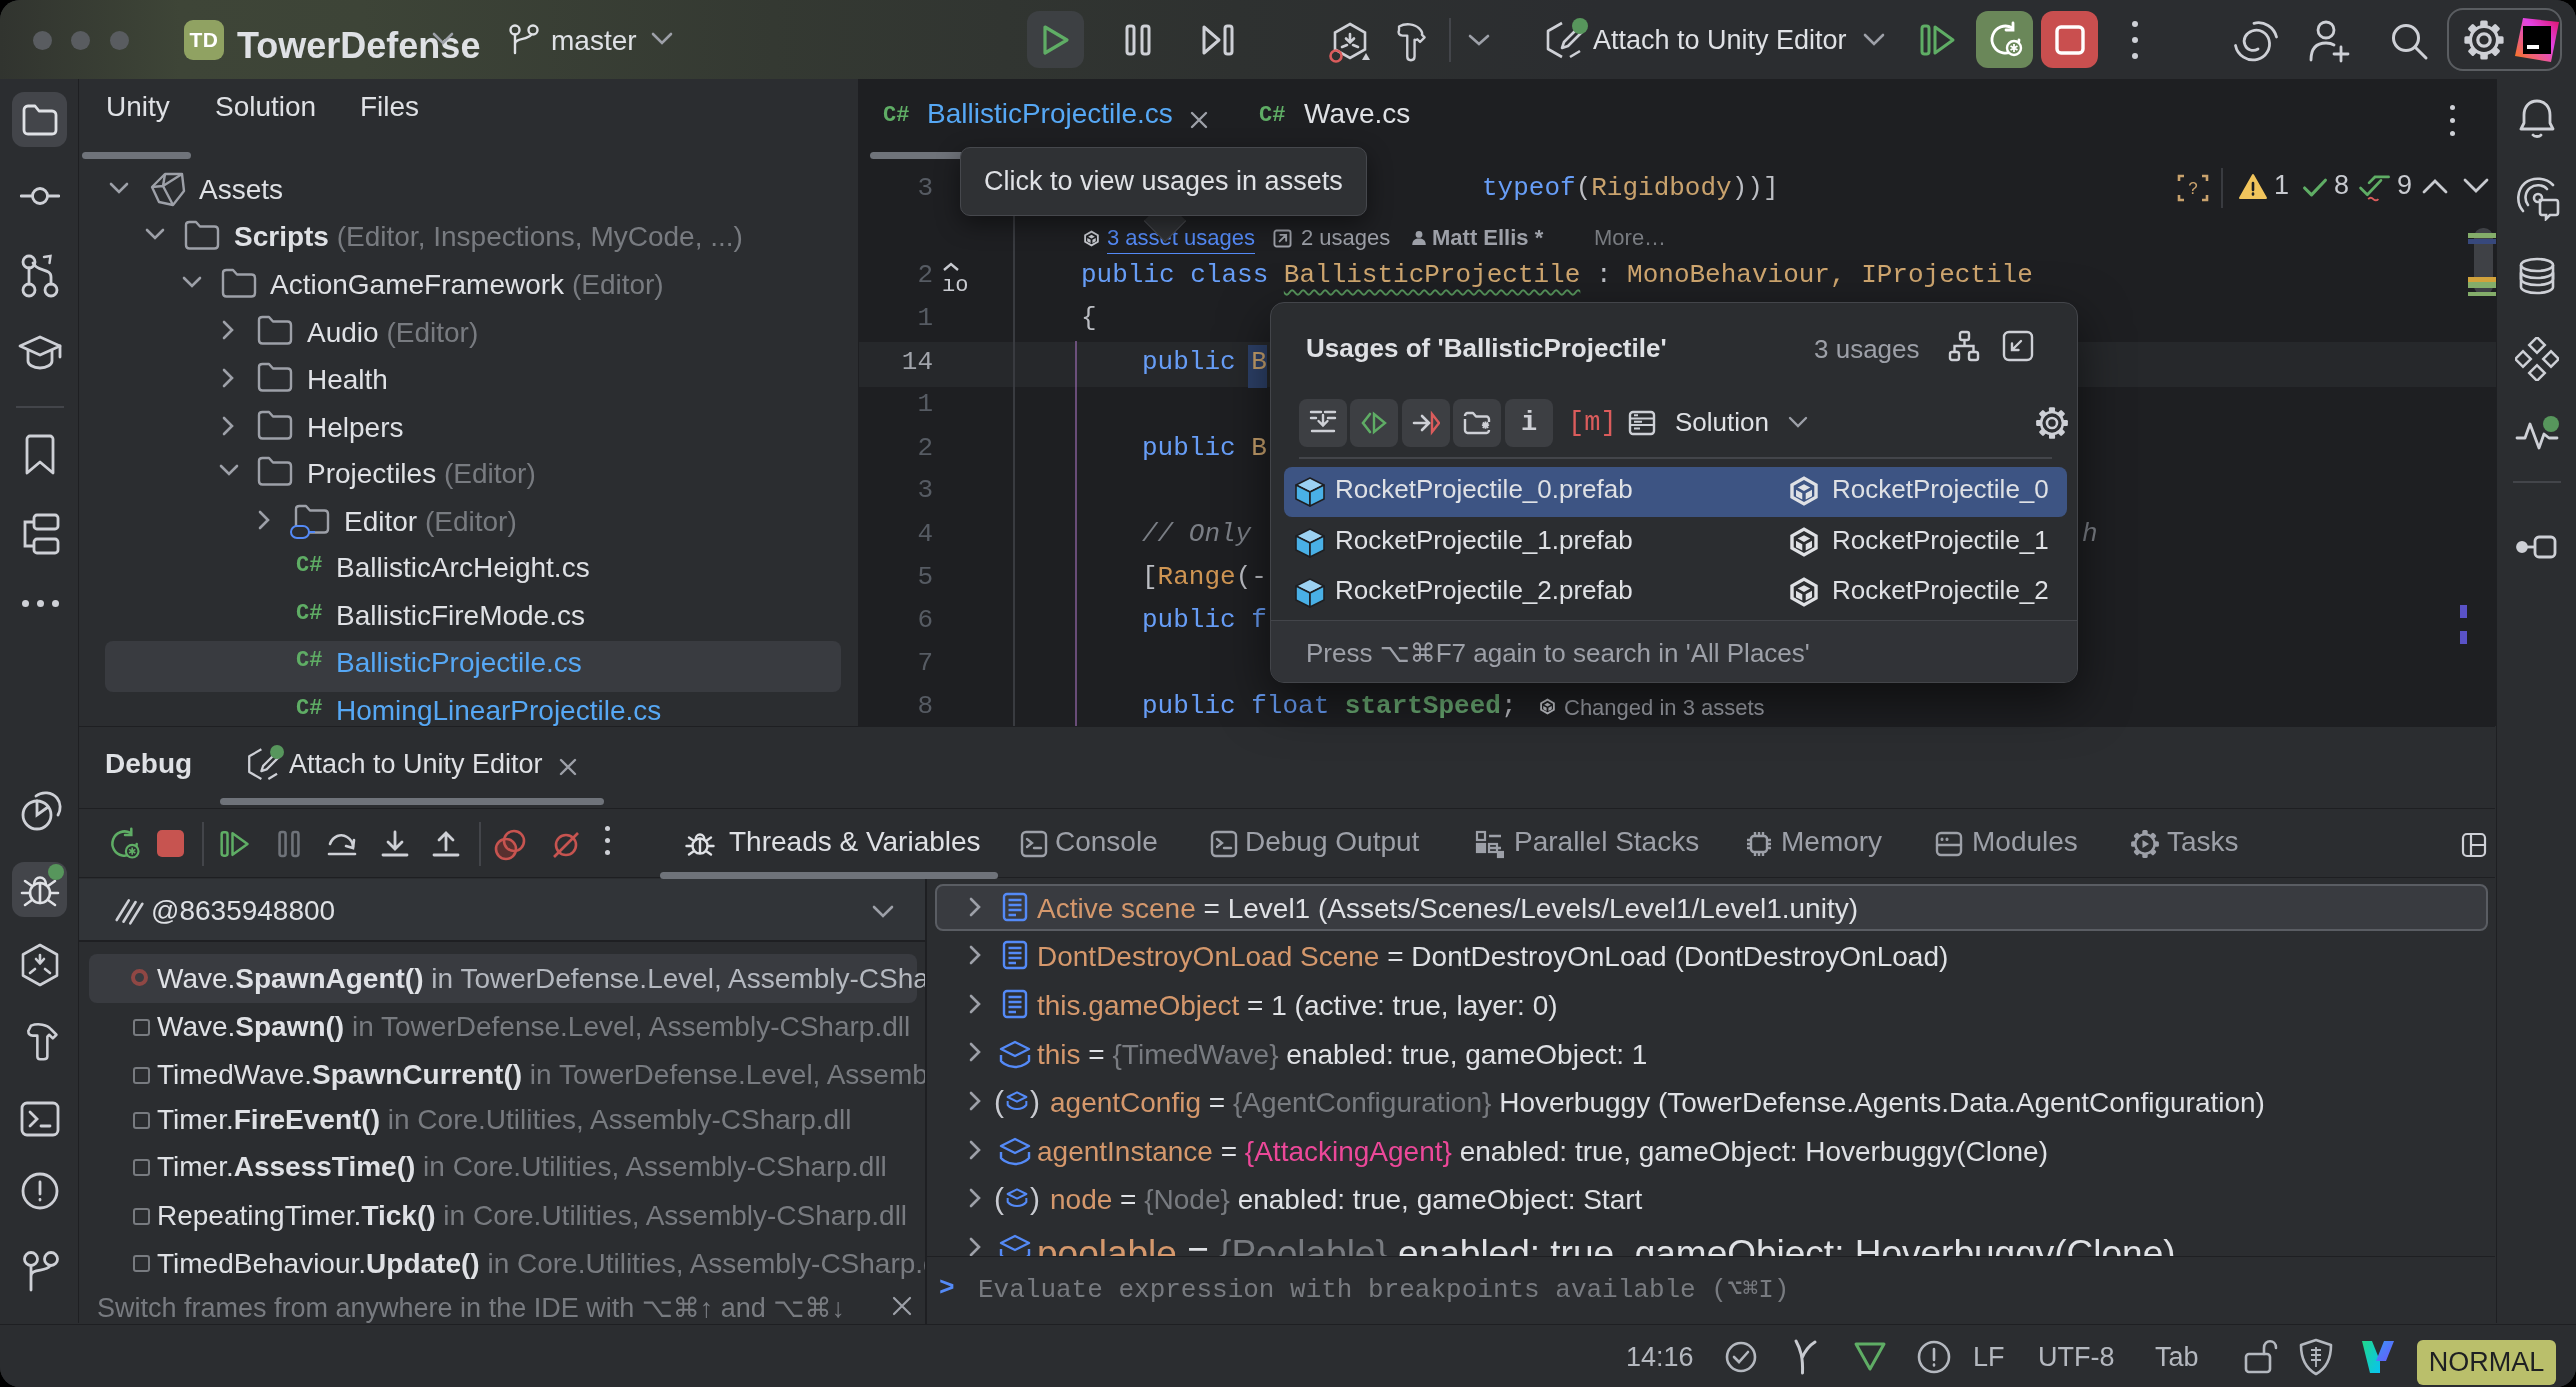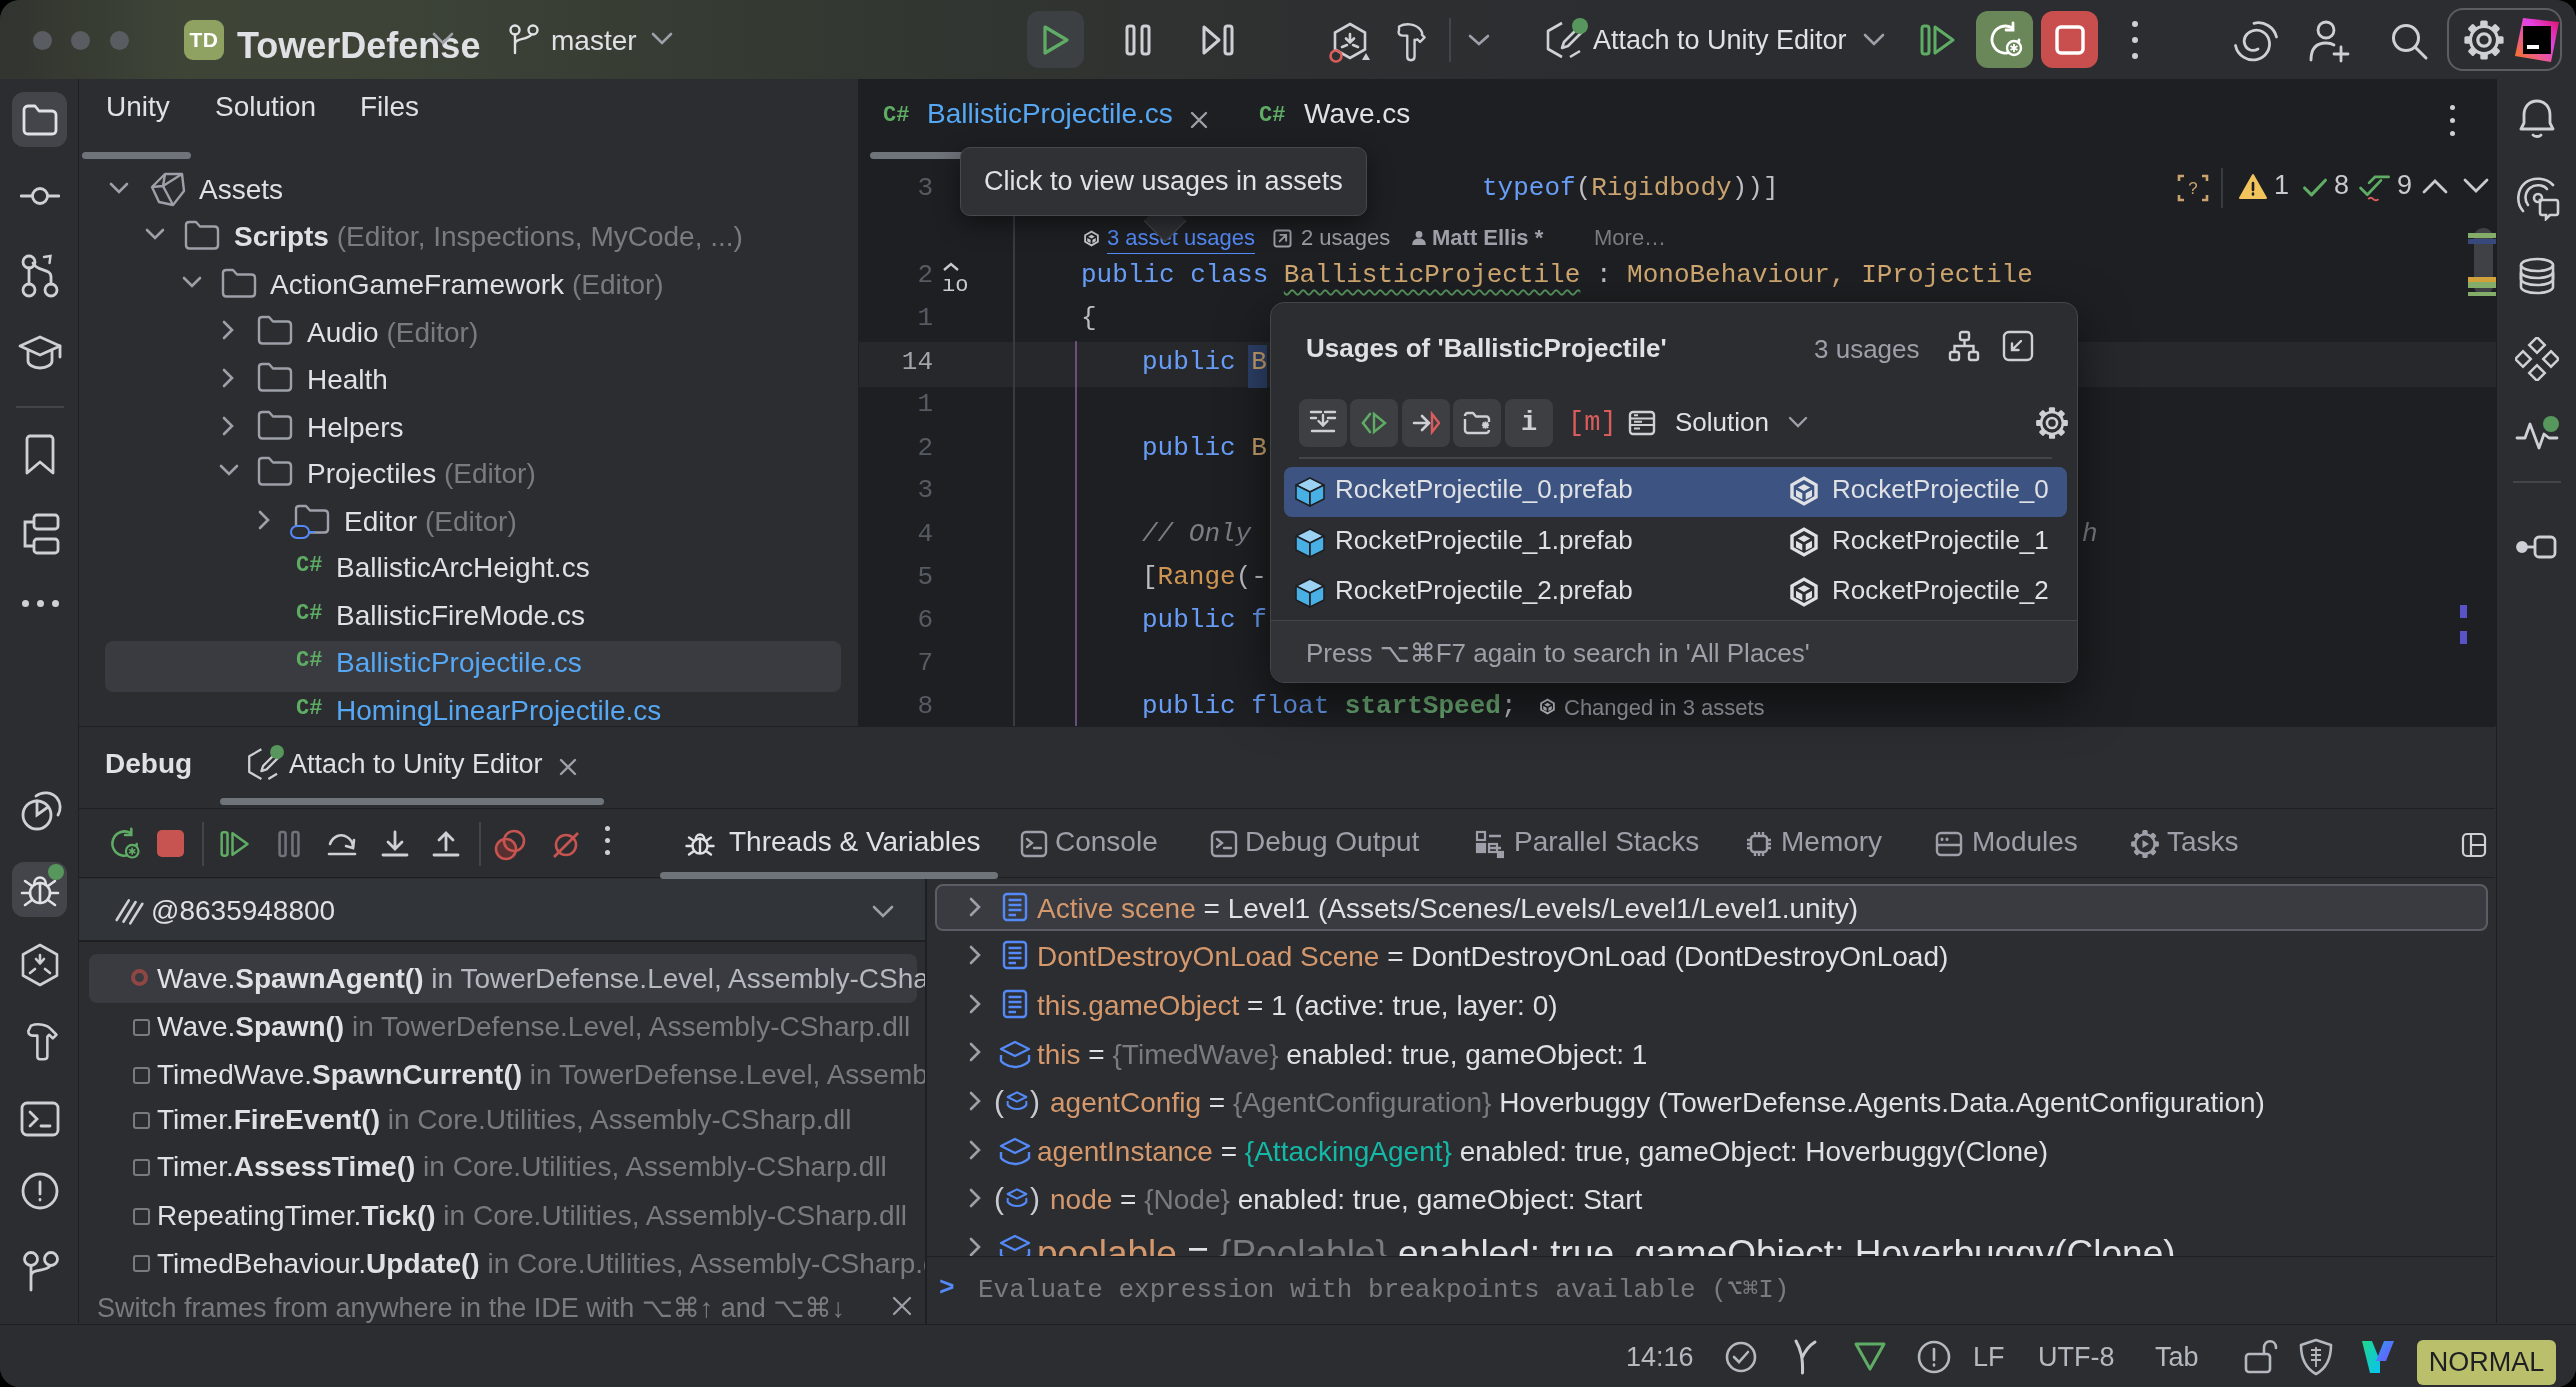--- a/index.html
+++ b/index.html
@@ -703,21 +703,21 @@
         <div class="abs" style="left:123px;top:208px;font-size:28px;white-space:nowrap;"><span style="color:#d5986c;">agentConfig</span> <span style="color:#dfe1e5;">=</span> <span style="color:#787b80;">{AgentConfiguration}</span> <span style="color:#dfe1e5;">Hoverbuggy (TowerDefense.Agents.Data.AgentConfiguration)</span></div>
         <svg class="abs" style="left:42px;top:261px" width="13" height="20" viewBox="0 0 13 20">
             <path d="M2 2 L10 10 L2 18" stroke="#9da0a8" stroke-width="2.6" fill="none" stroke-linecap="round"></path>
           </svg>
         <svg class="abs" style="left:72px;top:258px" width="32" height="30" viewBox="0 0 32 30">
             <g fill="none" stroke="#548af7" stroke-width="2.4" stroke-linejoin="round">
               <path d="M16 2 L30 9 L16 16 L2 9 Z"></path>
               <path d="M2 9 L2 15 C2 15 7 21 16 21 C25 21 30 15 30 15 L30 9" transform="translate(0 6)"></path>
             </g>
           </svg>
-        <div class="abs" style="left:110px;top:257px;font-size:28px;white-space:nowrap;"><span style="color:#d5986c;">agentInstance</span> <span style="color:#dfe1e5;">=</span> <span style="color:#14b8a6;">{AttackingAgent}</span> <span style="color:#dfe1e5;">enabled: true, gameObject: Hoverbuggy(Clone)</span></div>
+        <div class="abs" style="left:110px;top:257px;font-size:28px;white-space:nowrap;"><span style="color:#d5986c;">agentInstance</span> <span style="color:#dfe1e5;">=</span> <span style="color:#ec4899;">{AttackingAgent}</span> <span style="color:#dfe1e5;">enabled: true, gameObject: Hoverbuggy(Clone)</span></div>
         <svg class="abs" style="left:42px;top:309px" width="13" height="20" viewBox="0 0 13 20">
             <path d="M2 2 L10 10 L2 18" stroke="#9da0a8" stroke-width="2.6" fill="none" stroke-linecap="round"></path>
           </svg>
         <div class="abs" style="left:67px;top:303px;font-size:30px;color:#c8cad0;">(</div>
         <svg class="abs" style="left:79px;top:309px" width="22" height="20" viewBox="0 0 32 30">
             <g fill="none" stroke="#548af7" stroke-width="3" stroke-linejoin="round">
               <path d="M16 2 L30 9 L16 16 L2 9 Z"></path>
               <path d="M2 15 L2 21 C2 21 7 27 16 27 C25 27 30 21 30 21 L30 15"></path>
             </g>
           </svg>

